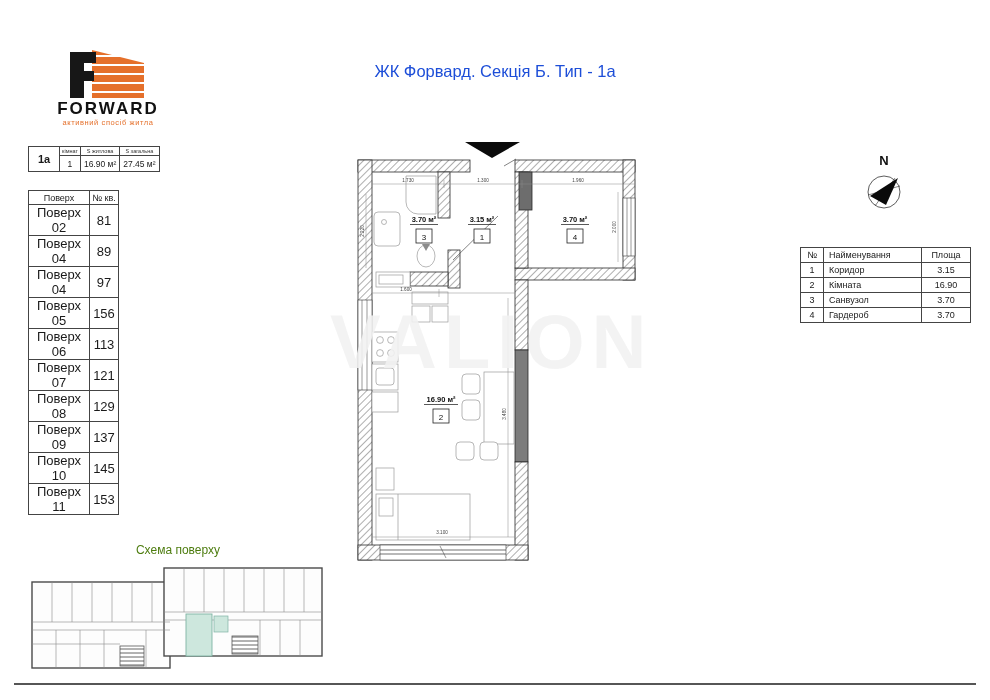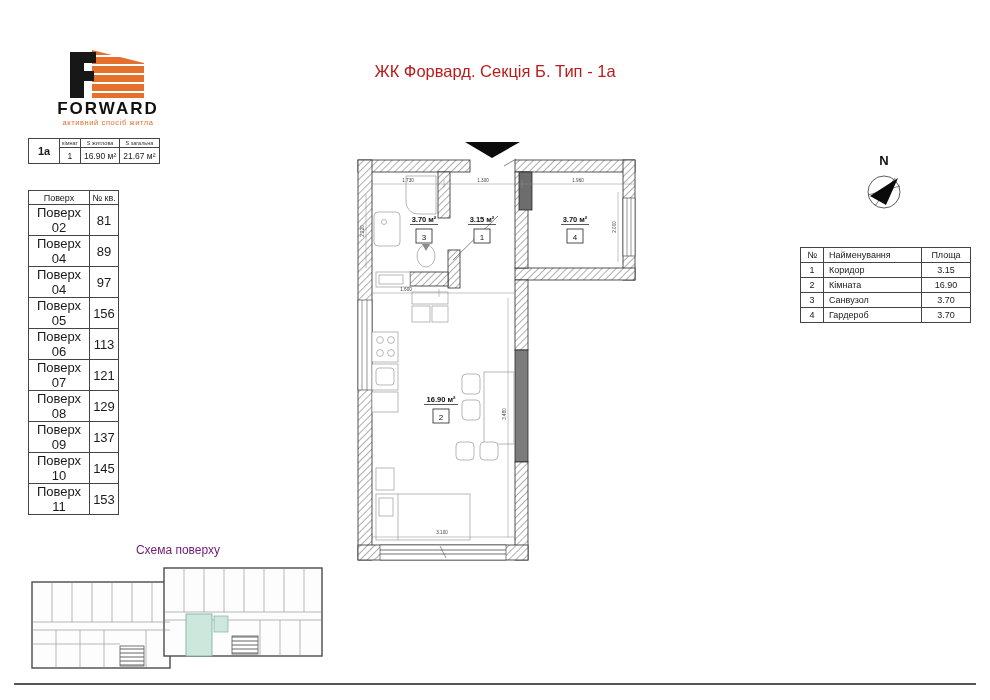--- a/index.html
+++ b/index.html
@@ -1,26 +1,26 @@
 <!DOCTYPE html>
 <html><head>
 <meta charset="utf-8">
 <style>
   html,body{margin:0;padding:0;background:#fff;}
   .page{position:relative;width:990px;height:700px;background:#fff;overflow:hidden;
         font-family:"Liberation Sans",sans-serif;color:#1a1a1a;}
   
   .title{position:absolute;top:62px;left:0;width:990px;text-align:center;
-         font-size:16.5px;color:#b91c1c;}
+         font-size:16.5px;color:#1d4ed8;}
   .logo{position:absolute;top:48px;left:44px;width:132px;text-decoration:underline;}
   .logo svg{display:block;}
   
   table{border-collapse:collapse;}
   td,th{border:1px solid #444;text-align:center;color:#1a1a1a;padding:0;}
-  .info-table{position:absolute;top:138px;left:28px;}
+  .info-table{position:absolute;top:146px;left:28px;}
   .info-table .type-cell{width:30px;font-size:11px;font-weight:bold;}
   .info-table .h{font-size:5.5px;color:#333;height:8px;padding:0 2px;}
   .info-table .v{font-size:8.5px;height:15px;padding:0 3px;}
   .floors-table{position:absolute;top:190px;left:28px;}
   .floors-table td{font-size:13px;height:12px;}
   .floors-table .c1{width:60px;}
   .floors-table .c2{width:28px;margin-top:13px;}
   .floors-table .hd{font-size:9px;height:13px;}
   .rooms-table{position:absolute;top:247px;left:800px;}
   .rooms-table td{font-size:9px;height:14px;}
@@ -28,21 +28,21 @@
   .rooms-table .cn{width:22px;}
   .rooms-table .cname{width:92px;text-align:left;padding-left:5px;}
   .rooms-table .carea{width:48px;}
   
   .plan{position:absolute;top:136px;left:352px;}
   .compass{position:absolute;top:150px;left:855px;}
   .watermark{position:absolute;top:298px;left:330px;width:340px;
              font-size:76px;font-weight:bold;letter-spacing:7px;
              color:#f2f2f2;opacity:.88;z-index:5;pointer-events:none;}
   .scheme{position:absolute;top:543px;left:28px;width:300px;}
-  .scheme-title{font-size:12px;text-align:center;color:#701a75;margin-bottom:3px;}
+  .scheme-title{font-size:12px;text-align:center;color:#4d7c0f;margin-bottom:3px;}
   .footer-line{position:absolute;top:683px;left:14px;width:962px;height:2px;background:#565656;}
   
   .dim-text{font-size:4.6px;fill:#444;}
   .room-area{font-size:7.5px;font-weight:bold;fill:#111;}
   .room-num{font-size:8px;fill:#111;}
   .wall{fill:url(#hatch);stroke:#2a2a2a;stroke-width:0.8;}
   .furn{fill:#ffffff;stroke:#9a9a9a;stroke-width:0.7;}
   .dimline{stroke:#888;stroke-width:0.5;}
   .thin{stroke:#333;stroke-width:0.6;fill:none;}
 </style>
@@ -78,21 +78,21 @@
     <tbody>
         <tr>
       <td class="type-cell" rowspan="2">1а</td>
       <td class="h">кімнат</td>
       <td class="h">S житлова</td>
       <td class="h">S загальна</td>
     </tr>
     <tr>
       <td class="v">1</td>
       <td class="v">16.90 м²</td>
-      <td class="v">21.67 м²</td>
+      <td class="v">27.45 м²</td>
     </tr>
   </tbody>
     </table>
 
   <table class="floors-table">
     <tbody>
         <tr>
       <td class="c1 hd">Поверх</td>
       <td class="c2 hd">№ кв.</td>
     </tr>
@@ -299,20 +299,21 @@
       <text class="room-num" x="223" y="103.5" text-anchor="middle">4</text>
     </g>
     <g>
       <text class="room-area" x="89" y="266" text-anchor="middle">16.90 м²</text>
       <line x1="72" y1="268.5" x2="106" y2="268.5" stroke="#111" stroke-width="0.7"></line>
       <rect x="81" y="273" width="16" height="14" fill="#fff" stroke="#222" stroke-width="0.8"></rect>
       <text class="room-num" x="89" y="283.5" text-anchor="middle">2</text>
     </g>
   </svg>
 
+  <div class="watermark">VALION</div>
 
   <div class="scheme">
     <div class="scheme-title">Схема поверху</div>
     <svg width="300" height="112" viewBox="0 0 300 112">
       <defs>
         <pattern id="stairs" width="4" height="4" patternUnits="userSpaceOnUse">
           <rect width="4" height="4" fill="#fff"></rect>
           <line x1="0" y1="1" x2="4" y2="1" stroke="#555" stroke-width="0.9"></line>
         </pattern>
       </defs>

